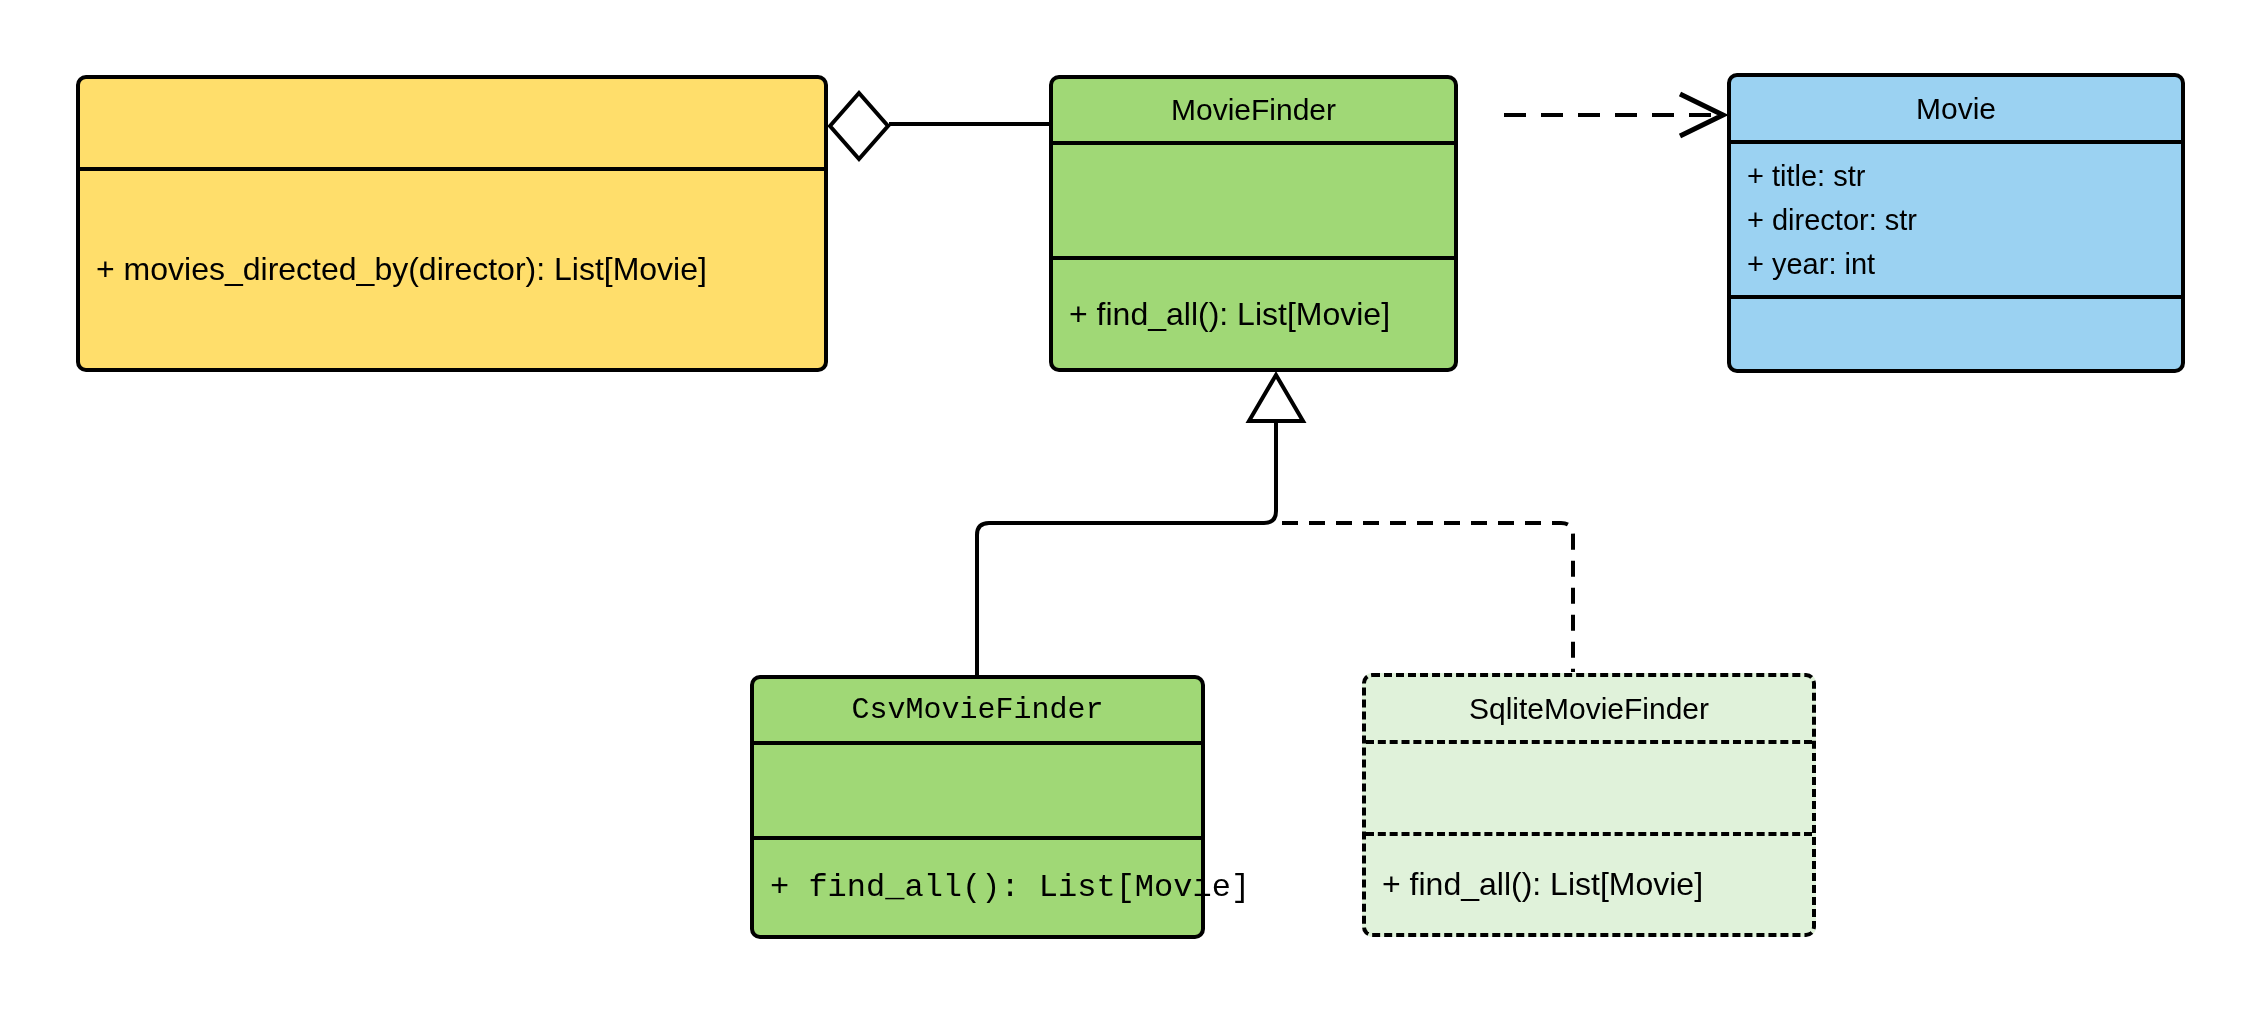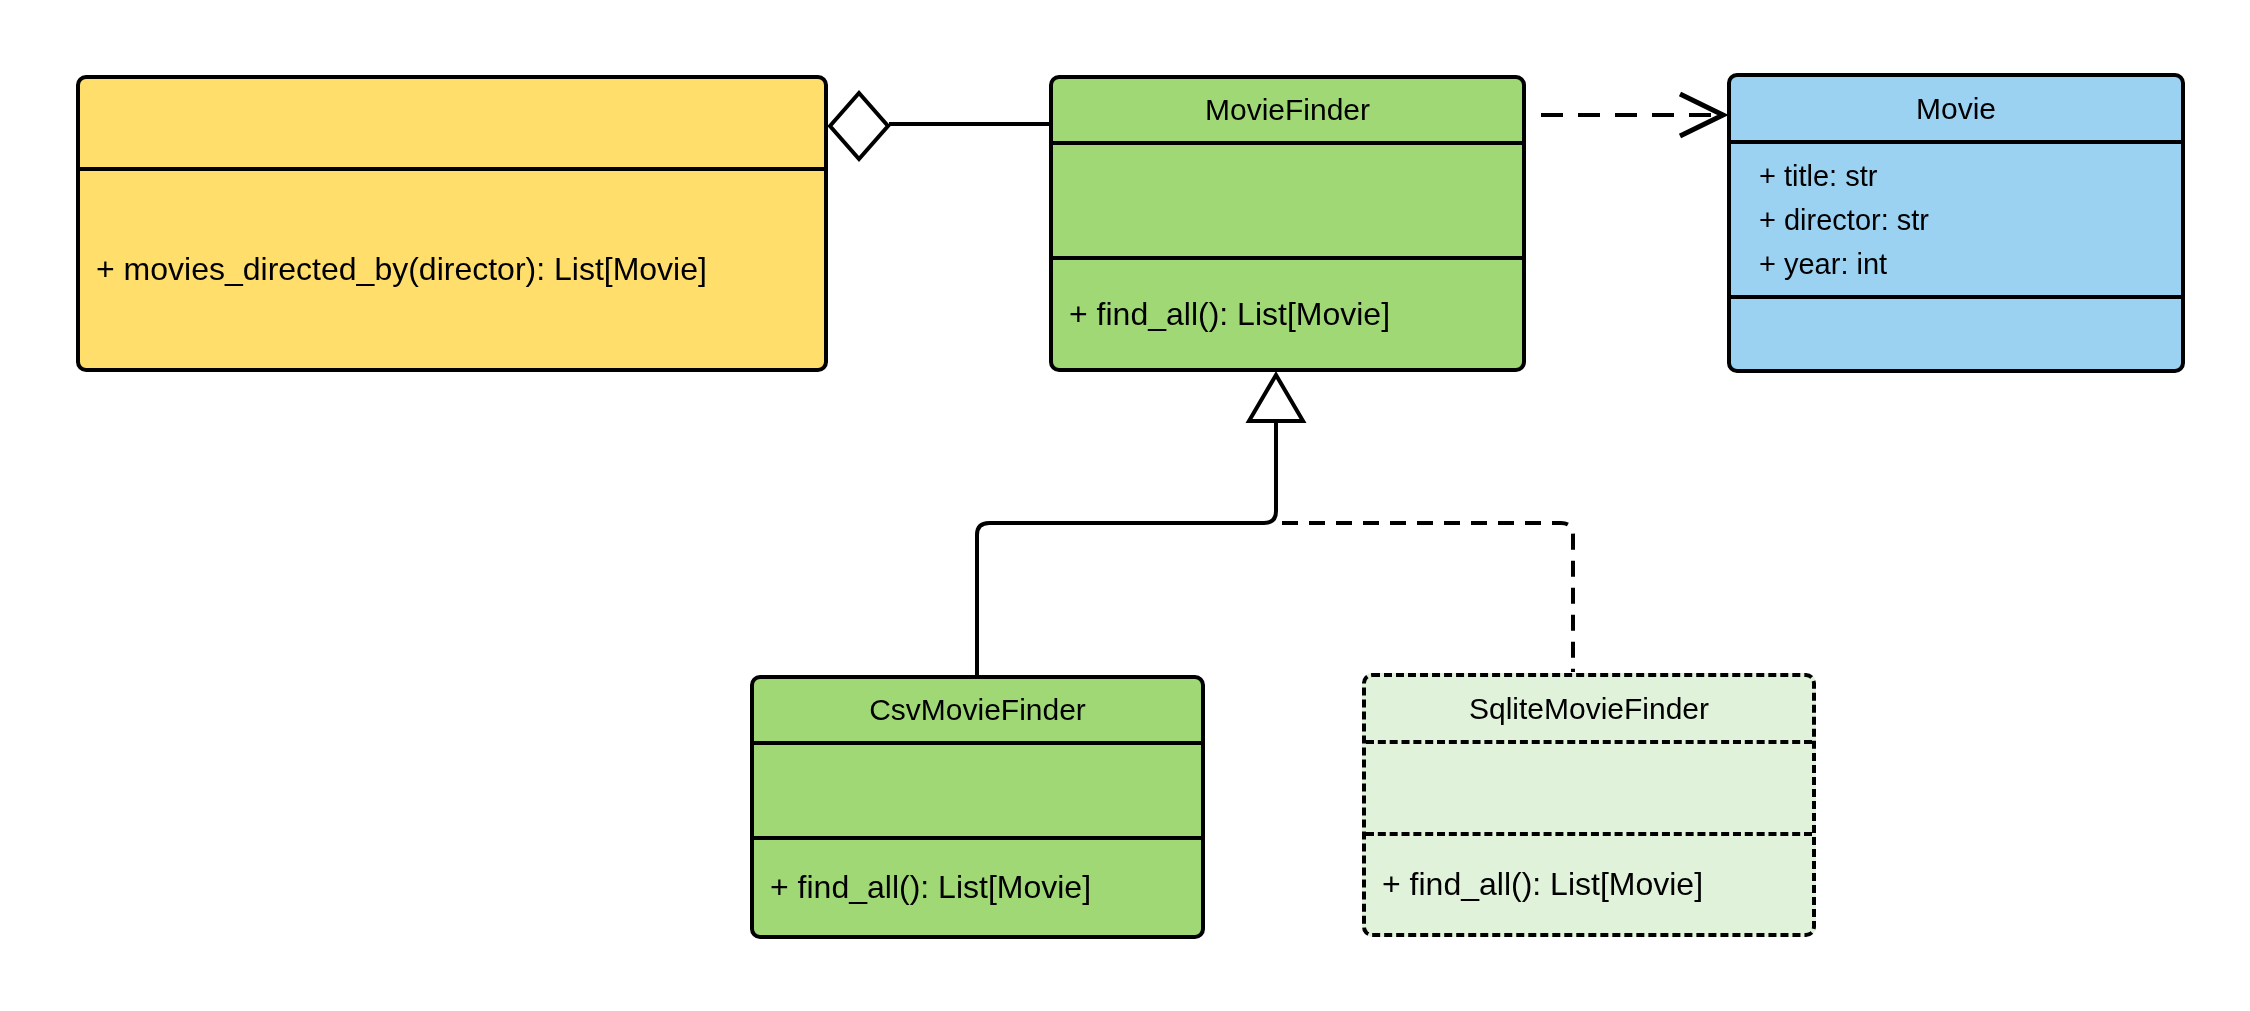--- a/index.html
+++ b/index.html
@@ -13,34 +13,34 @@
     position:absolute; box-sizing:border-box;
     border:4px solid #000; border-radius:10px;
     display:flex; flex-direction:column; background:#ccc;
   }
   .uml-class .title {
     flex:0 0 auto; display:flex; align-items:center; justify-content:center;
     font-size:30px; border-bottom:4px solid #000; white-space:nowrap;
   }
   .uml-class .attrs {
     flex:0 0 auto; display:flex; flex-direction:column; justify-content:center;
-    font-size:29px; padding-left:28px; border-bottom:4px solid #000;
+    font-size:29px; padding-left:16px; border-bottom:4px solid #000;
   }
   .uml-class .methods {
     flex:1 1 auto; display:flex; flex-direction:column; justify-content:center;
     font-size:32px; padding-left:16px;
   }
   .member-line { line-height:45px; white-space:nowrap; }
 
   
   #movielister        { left:76px;   top:75px;  width:752px; height:297px; }
   #movielister .title { height:62px; }
   #movielister .attrs { height:88px; }
 
-  #moviefinder        { left:1049px; top:75px;  width:477px; height:297px; }
+  #moviefinder        { left:1049px; top:75px;  width:409px; height:297px; }
   #moviefinder .title { height:62px; }
   #moviefinder .attrs { height:111px; }
 
   #movie              { left:1727px; top:73px;  width:458px; height:300px; }
   #movie .title       { height:63px; }
   #movie .attrs       { height:151px; }
   #movie .attrs .member-line { line-height:44px; }
 
   #csvmoviefinder        { left:750px;  top:675px; width:455px; height:264px; }
   #csvmoviefinder .title { height:62px; }
@@ -88,21 +88,21 @@
   <div class="uml-class" id="movie" style="background-color: rgb(155, 210, 242);">
     <div class="title">Movie</div>
     <div class="attrs">
       <div class="member-line">+ title: str</div>
       <div class="member-line">+ director: str</div>
       <div class="member-line">+ year: int</div>
     </div>
     <div class="methods"></div>
   </div>
 
-  <div class="uml-class" id="csvmoviefinder" style="background-color: rgb(160, 216, 118);">
+  <div class="uml-class" id="csvmoviefinder" style="background-color: rgb(160, 216, 118); font-family: Liberation Mono, monospace;">
     <div class="title">CsvMovieFinder</div>
     <div class="attrs"></div>
     <div class="methods">
       <div class="member-line">+ find_all(): List[Movie]</div>
     </div>
   </div>
 
   <div class="uml-class" id="sqlitemoviefinder" style="background-color: rgb(224, 242, 218);">
     <div class="title">SqliteMovieFinder</div>
     <div class="attrs"></div>

